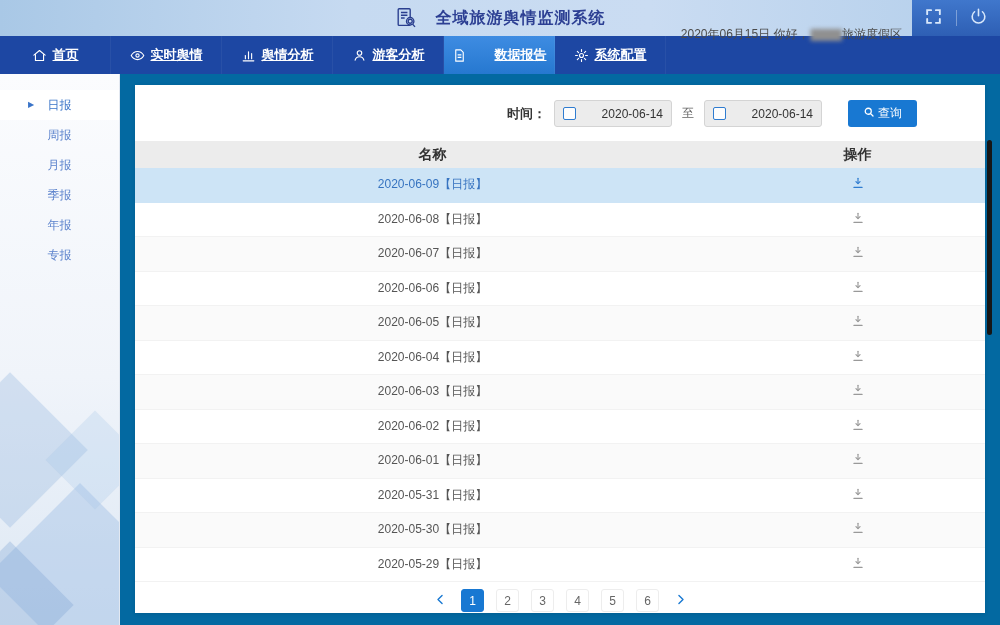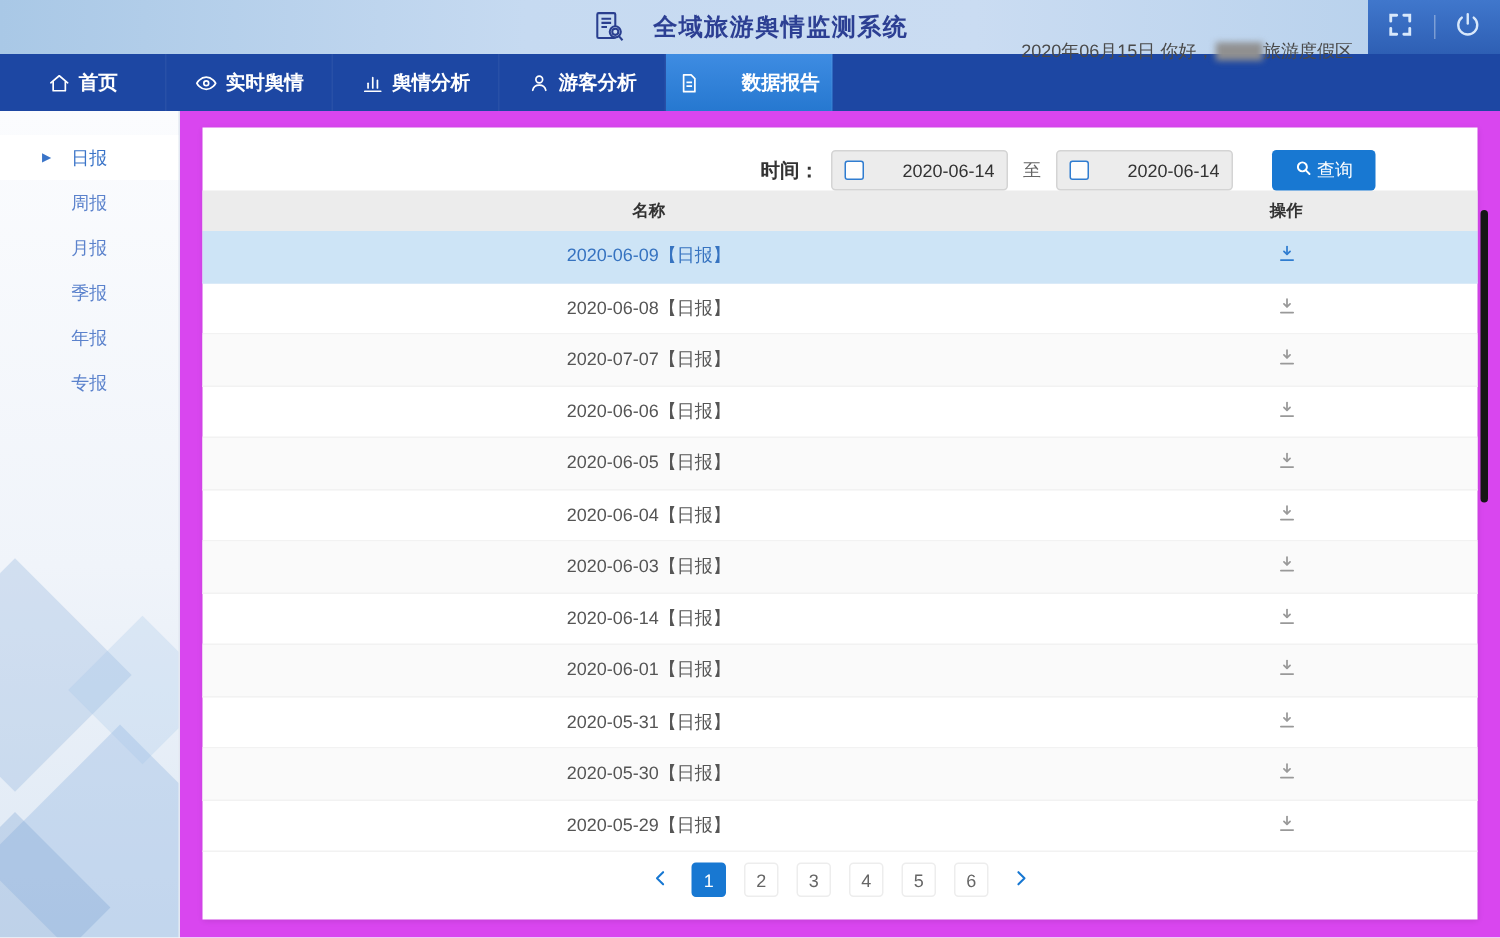--- a/index.html
+++ b/index.html
@@ -14,55 +14,55 @@
   .app-title{font-size:16px;font-weight:bold;color:#2c3f93;letter-spacing:1px;white-space:nowrap;}
   .user-area{position:absolute;right:98px;top:16px;height:100%;display:flex;align-items:center;font-size:12px;color:#4a4a4a;white-space:nowrap;}
   .masked{filter:blur(2px);color:#909090;margin:0 1px;font-size:10px;letter-spacing:-1px;}
   .corner{position:absolute;right:0;top:0;height:36px;width:88px;background:linear-gradient(180deg,#4077cc,#2e5fb4);display:flex;align-items:center;justify-content:space-evenly;}
   .hbtn{background:none;border:none;color:#d8e8fb;width:22px;height:22px;padding:1px;cursor:pointer;display:flex;align-items:center;justify-content:center;}
   .hbtn svg{width:19px;height:19px;}
   .corner .divider{width:1px;height:16px;background:rgba(255,255,255,.35);}
 
   
   .mainnav{height:38px;background:#1d47a3;display:flex;}
-  .nav-item{width:111px;display:flex;align-items:center;justify-content:center;gap:6px;color:#fff;font-size:13px;font-weight:600;cursor:pointer;border-right:1px solid rgba(255,255,255,.05);}
+  .nav-item{width:111px;display:flex;align-items:center;justify-content:center;gap:6px;color:#fff;font-size:13px;font-weight:600;cursor:pointer;border-right:1px solid rgba(255,255,255,.05);text-decoration:underline;}
   .nav-item.active{background:linear-gradient(180deg,#3e8ce2,#2678d0);gap:28px;}
   .nicon{display:flex;}
   .nicon svg{width:15px;height:15px;}
 
   
   .bodywrap{display:flex;height:551px;}
   .sidebar{width:120px;background:linear-gradient(180deg,#fbfcfe 0%,#f0f4fa 55%,#dde8f4 100%);position:relative;border-right:1px solid #e2e8f1;overflow:hidden;}
   .side-items{padding-top:16px;position:relative;z-index:2;}
   .side-item{height:30px;line-height:30px;text-align:center;font-size:12px;color:#5b82cc;cursor:pointer;position:relative;}
   .side-item .arrow{display:none;position:absolute;left:28px;top:0;font-size:8px;color:#3a74c8;}
   .side-item.active{color:#3a74c8;background:#fff;}
   .side-item.active .arrow{display:block;}
   .side-deco{position:absolute;left:0;bottom:0;width:100%;height:300px;pointer-events:none;z-index:1;}
   .side-deco i{position:absolute;display:block;transform:rotate(45deg);}
   .side-deco i:nth-child(1){width:110px;height:110px;left:-45px;bottom:120px;background:rgba(140,175,220,.30);}
   .side-deco i:nth-child(2){width:130px;height:130px;left:15px;bottom:-15px;background:rgba(150,185,225,.38);}
   .side-deco i:nth-child(3){width:90px;height:90px;left:-35px;bottom:-25px;background:rgba(120,160,210,.30);}
   .side-deco i:nth-child(4){width:70px;height:70px;left:60px;bottom:130px;background:rgba(160,195,230,.25);}
 
-  .content{flex:1;position:relative;padding:11px 15px 12px;background:#d946ef;}
+  .content{flex:1;position:relative;padding:11px 15px 12px;background:#0369a1;}
   .card{background:#fff;height:100%;box-shadow:0 1px 4px rgba(0,0,0,.10);position:relative;}
 
   
   .filter-row{display:flex;align-items:center;justify-content:flex-end;gap:8px;padding:15px 68px 0 0;}
   .flabel{font-size:13px;font-weight:bold;color:#333;}
   .datebox{width:118px;height:27px;background:#ececec;border:1px solid #d4d4d4;border-radius:3px;display:flex;align-items:center;padding:0 8px;cursor:pointer;}
   .dateicon{width:13px;height:13px;border:1px solid #2f7cd0;border-radius:2px;background:#fdfdfd;flex:none;}
   .dateval{flex:1;text-align:right;font-size:12px;color:#333;}
   .to{font-size:12px;color:#666;margin:0 2px;}
   .searchbtn{margin-left:18px;height:27px;padding:0 15px;background:#1878d2;border:none;border-radius:3px;color:#fff;font-size:12px;display:flex;align-items:center;gap:3px;cursor:pointer;}
   .searchbtn svg{width:12px;height:12px;}
 
   
-  .thead{height:27px;background:#ececec;display:flex;align-items:center;font-size:11px;font-weight:bold;color:#333;}
+  .thead{margin-top:14px;height:27px;background:#ececec;display:flex;align-items:center;font-size:14px;font-weight:bold;color:#333;}
   .th.name,.td.name{width:70%;text-align:center;}
   .th.op,.td.op{width:30%;text-align:center;}
   .trow{display:flex;align-items:center;height:34.5px;border-bottom:1px solid #f2f2f2;font-size:12px;color:#555;cursor:pointer;}
   .trow:nth-child(odd){background:#fafafa;}
   .trow.hl{background:#cde4f6;color:#3673c0;border-bottom-color:#cde4f6;}
   .dl{background:none;border:none;color:#999;cursor:pointer;padding:2px;}
   .dl svg{width:14px;height:14px;}
   .trow.hl .dl{color:#2f7cd0;}
 
   
@@ -159,20 +159,29 @@
       </div>
       <div class="nav-item active">
         <span class="nicon">
           <svg viewBox="0 0 24 24" fill="none" stroke="currentColor" stroke-width="1.8" stroke-linejoin="round">
             <path d="M6 3h8l4 4v14H6z"></path>
             <path d="M9 11h6M9 15h6"></path>
           </svg>
         </span>
         <span>数据报告</span>
       </div>
+      <div class="nav-item">
+        <span class="nicon">
+          <svg viewBox="0 0 24 24" fill="none" stroke="currentColor" stroke-width="1.8" stroke-linecap="round">
+            <circle cx="12" cy="12" r="3.2"></circle>
+            <path d="M12 2.5v3M12 18.5v3M2.5 12h3M18.5 12h3M5.3 5.3l2.1 2.1M16.6 16.6l2.1 2.1M18.7 5.3l-2.1 2.1M7.4 16.6l-2.1 2.1"></path>
+          </svg>
+        </span>
+        <span>系统配置</span>
+      </div>
     </nav>
 
   <div class="bodywrap">
     <aside class="sidebar">
       <div class="side-items">
           <div class="side-item active"><span class="arrow">▶</span><span>日报</span></div>
           <div class="side-item"><span>周报</span></div>
           <div class="side-item"><span>月报</span></div>
           <div class="side-item"><span>季报</span></div>
           <div class="side-item"><span>年报</span></div>
@@ -227,21 +236,21 @@
             </div>
             <div class="trow">
               <div class="td name">2020-06-08【日报】</div>
               <div class="td op"><button class="dl"><span><svg viewBox="0 0 24 24" fill="none" stroke="currentColor" stroke-width="2" stroke-linecap="round" stroke-linejoin="round">
                       <path d="M12 4v8.5"></path>
                       <path d="m8.5 9.5 3.5 3.5 3.5-3.5"></path>
                       <path d="M5 19.5h14"></path>
                     </svg></span></button></div>
             </div>
             <div class="trow">
-              <div class="td name">2020-07-07【日报】</div>
+              <div class="td name">2020-06-07【日报】</div>
               <div class="td op"><button class="dl"><span><svg viewBox="0 0 24 24" fill="none" stroke="currentColor" stroke-width="2" stroke-linecap="round" stroke-linejoin="round">
                       <path d="M12 4v8.5"></path>
                       <path d="m8.5 9.5 3.5 3.5 3.5-3.5"></path>
                       <path d="M5 19.5h14"></path>
                     </svg></span></button></div>
             </div>
             <div class="trow">
               <div class="td name">2020-06-06【日报】</div>
               <div class="td op"><button class="dl"><span><svg viewBox="0 0 24 24" fill="none" stroke="currentColor" stroke-width="2" stroke-linecap="round" stroke-linejoin="round">
                       <path d="M12 4v8.5"></path>
@@ -267,21 +276,21 @@
             </div>
             <div class="trow">
               <div class="td name">2020-06-03【日报】</div>
               <div class="td op"><button class="dl"><span><svg viewBox="0 0 24 24" fill="none" stroke="currentColor" stroke-width="2" stroke-linecap="round" stroke-linejoin="round">
                       <path d="M12 4v8.5"></path>
                       <path d="m8.5 9.5 3.5 3.5 3.5-3.5"></path>
                       <path d="M5 19.5h14"></path>
                     </svg></span></button></div>
             </div>
             <div class="trow">
-              <div class="td name">2020-06-14【日报】</div>
+              <div class="td name">2020-06-02【日报】</div>
               <div class="td op"><button class="dl"><span><svg viewBox="0 0 24 24" fill="none" stroke="currentColor" stroke-width="2" stroke-linecap="round" stroke-linejoin="round">
                       <path d="M12 4v8.5"></path>
                       <path d="m8.5 9.5 3.5 3.5 3.5-3.5"></path>
                       <path d="M5 19.5h14"></path>
                     </svg></span></button></div>
             </div>
             <div class="trow">
               <div class="td name">2020-06-01【日报】</div>
               <div class="td op"><button class="dl"><span><svg viewBox="0 0 24 24" fill="none" stroke="currentColor" stroke-width="2" stroke-linecap="round" stroke-linejoin="round">
                       <path d="M12 4v8.5"></path>

